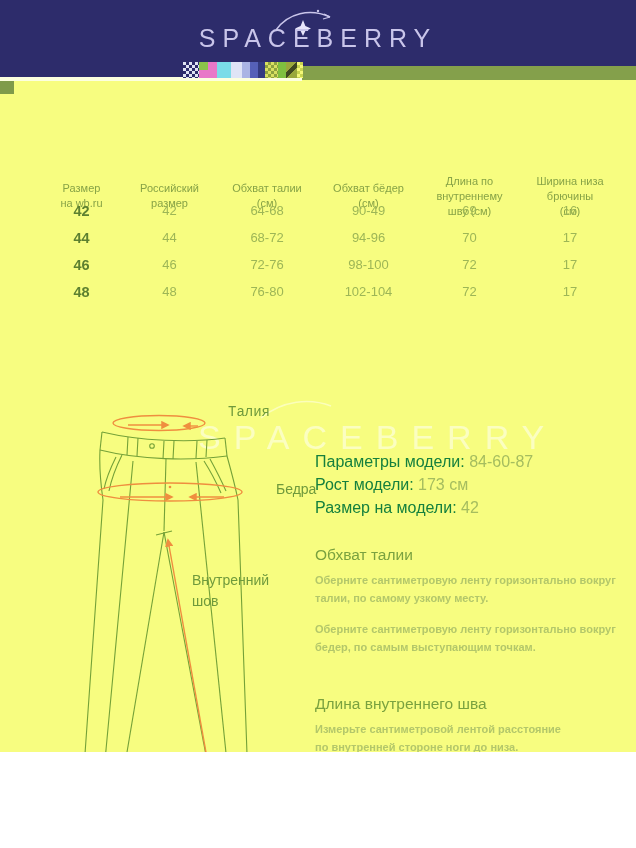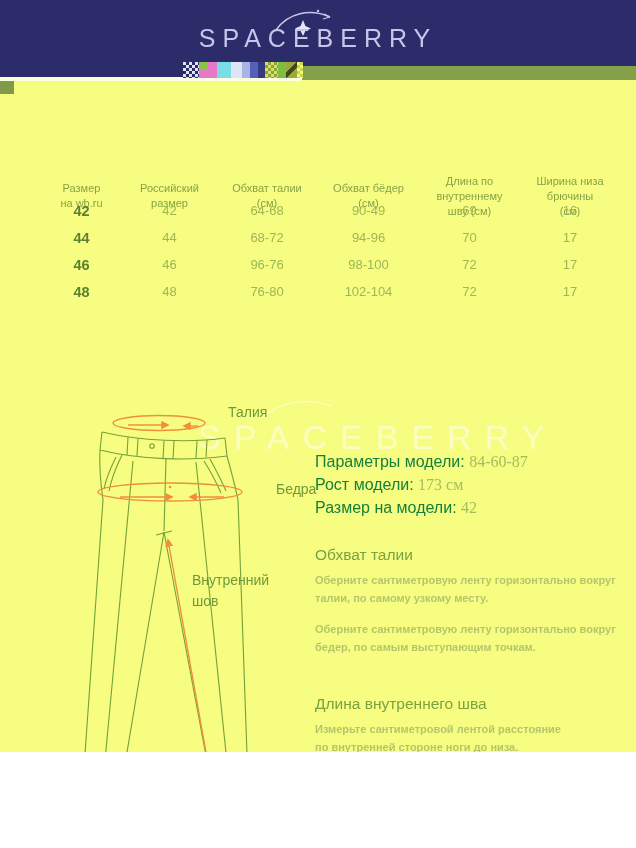--- a/index.html
+++ b/index.html
@@ -30,28 +30,28 @@
     font-size:13px; color:#9db656; }
   .size-table .td.first { font-size:14.5px; font-weight:600; color:#5d8030; }
   
   .watermark { position:absolute; left:198px; top:418px; width:300px;
     color:rgba(255,255,245,0.55); font-size:34px; font-weight:300; letter-spacing:13px;
     z-index:1; white-space:nowrap; }
   .wm-comet { position:absolute; left:255px; top:396px; width:80px; height:26px; z-index:1; }
   .pants-svg { position:absolute; left:50px; top:400px; width:220px; height:410px; z-index:2; }
   .diagram-label { position:absolute; color:#6f9a3c; font-size:14px; line-height:21px;
     white-space:pre-line; z-index:3; }
-  #label-waist { left:228px; top:402px; }
+  #label-waist { left:228px; top:402px;font-family:Liberation Mono, monospace; }
   #label-hips  { left:236px; top:479px;margin-left:40px; }
   #label-inner { left:192px; top:570px; }
   #label-hem   { left:92px;  top:810px;font-style:italic; }
   
   .model-info { position:absolute; left:315px; top:450px; font-size:16px; line-height:23px; z-index:3; }
   .model-info .lbl { color:#15803d; }
-  .model-info .val { color:#a5bd5f;font-family:Liberation Serif, serif; }
+  .model-info .val { color:#a5bd5f; }
   
   .guide-section { position:absolute; left:315px; width:310px; z-index:3; }
   #section-waist { top:546px; }
   #section-hips  { top:620px; }
   #section-inseam{ top:695px; }
   .guide-section h3 { font-size:15.5px; font-weight:500; color:#7aa23f; margin-bottom:7px; }
   .guide-section p { font-size:11px; line-height:18px; color:#b3c76a; white-space:pre-line;font-weight:bold; }
 </style>
 </head>
 <body>
@@ -110,21 +110,21 @@
 
     <div class="td first">44</div>
     <div class="td">44</div>
     <div class="td">68-72</div>
     <div class="td">94-96</div>
     <div class="td">70</div>
     <div class="td">17</div>
 
     <div class="td first">46</div>
     <div class="td">46</div>
-    <div class="td">96-76</div>
+    <div class="td">72-76</div>
     <div class="td">98-100</div>
     <div class="td">72</div>
     <div class="td">17</div>
 
     <div class="td first">48</div>
     <div class="td">48</div>
     <div class="td">76-80</div>
     <div class="td">102-104</div>
     <div class="td">72</div>
     <div class="td">17</div>

